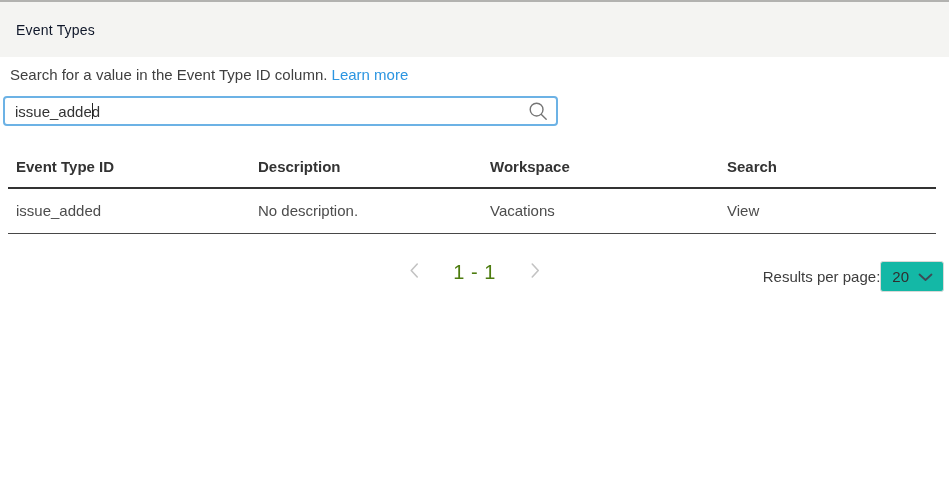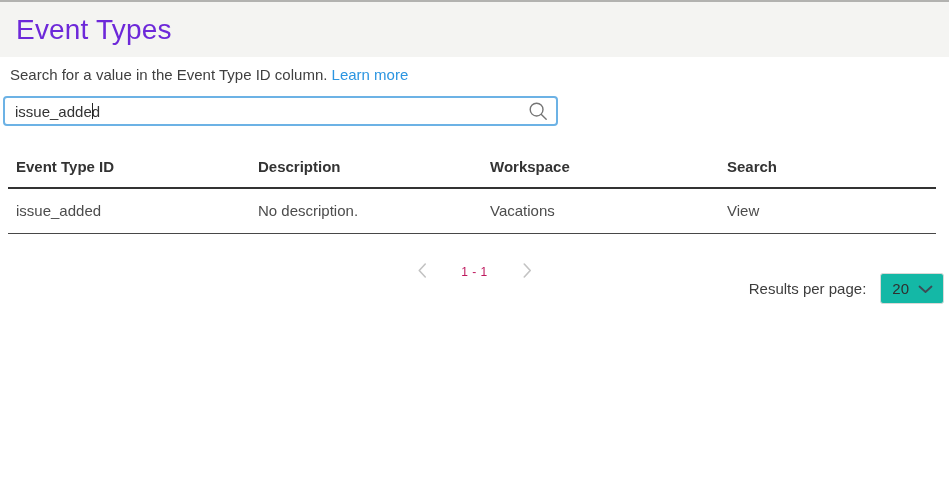--- a/index.html
+++ b/index.html
@@ -15,22 +15,22 @@
     background: #b2b2b0;
   }
   .page-header {
     background: #f4f4f2;
     height: 55px;
     display: flex;
     align-items: center;
     padding-left: 16px;
   }
   .page-title {
-    font-size: 28px;
-    color: #6d28d9;
+    font-size: 14px;
+    color: #0f172a;
     font-weight: 400;
     letter-spacing: 0.2px;
   }
   
   .content { padding: 0; }
   .intro-line {
     margin: 20px 10px 0 10px;
     font-size: 15px;
     color: #696969;
     line-height: 20px;
@@ -124,32 +124,32 @@
   }
   .pager-btn {
     background: none;
     border: none;
     padding: 2px;
     cursor: pointer;
     display: flex;
     align-items: center;
   }
   .pager-range {
-    font-size: 12px;
-    color: #be185d;
+    font-size: 20px;
+    color: #4d7c0f;
     letter-spacing: 0.5px;
   }
   .results-group {
     position: absolute;
     right: 5px;
-    top: 16px;
+    top: 4px;
     height: 34px;
     display: flex;
     align-items: center;
-    gap: 14px;
+    gap: 0;
     margin-left: 48px;
   }
   .results-label {
     font-size: 15px;
     color: #3d3d3d;
   }
   .page-size-select {
     display: flex;
     align-items: center;
     gap: 9px;

